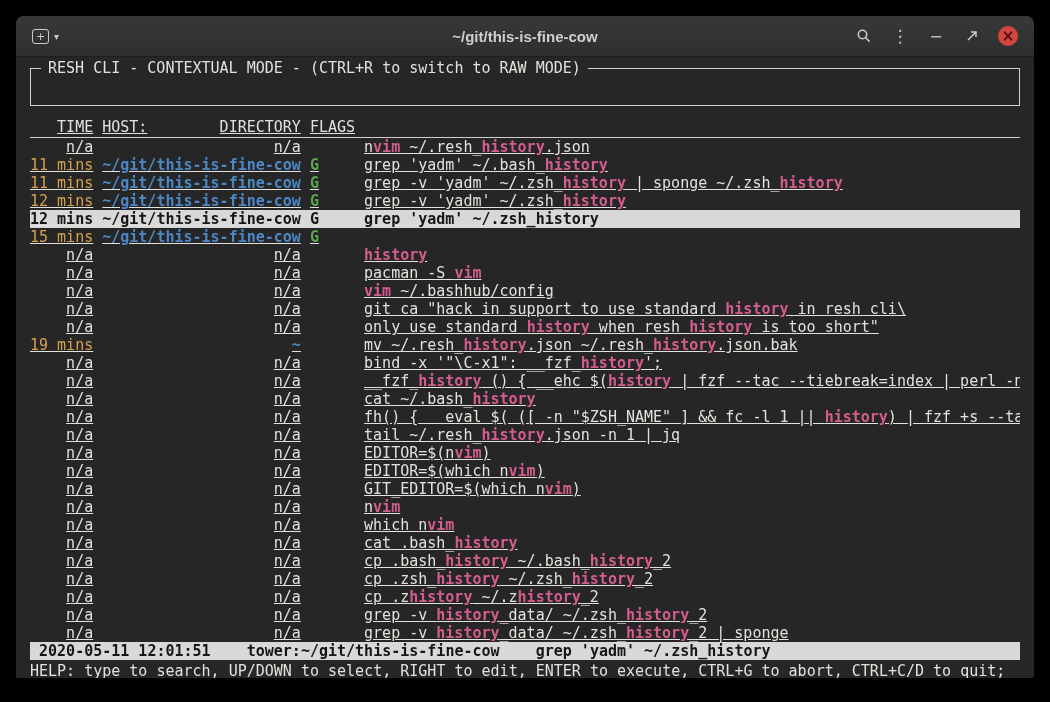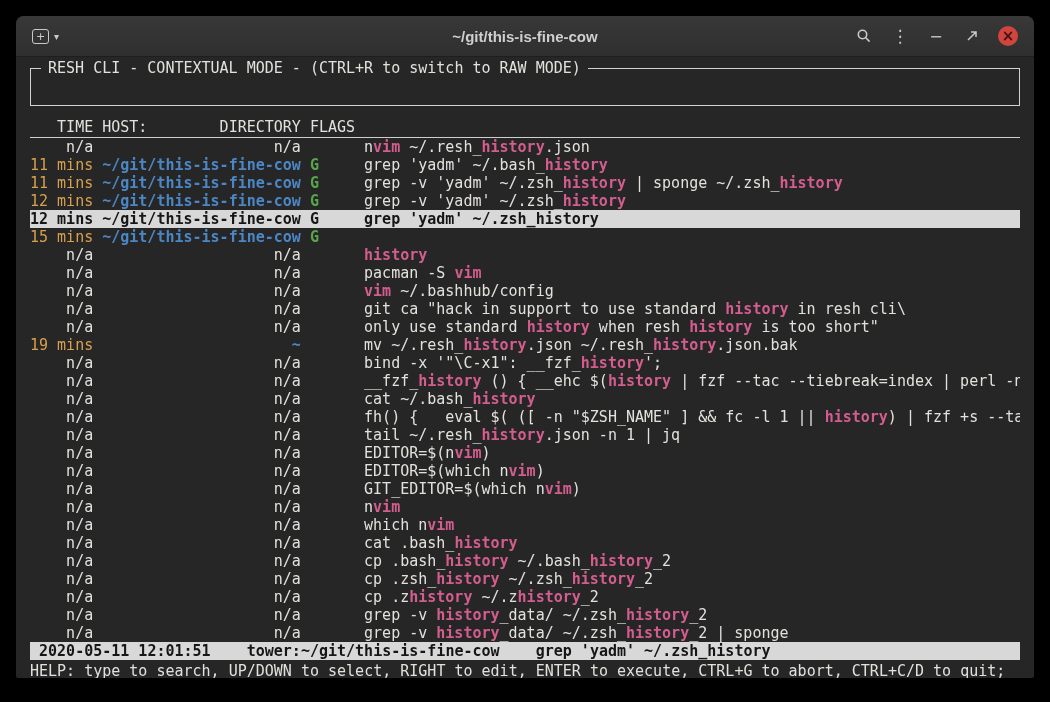--- a/index.html
+++ b/index.html
@@ -60,21 +60,21 @@
   .box-title {
     position:absolute; top:-10px; left:10px;
     background:var(--c-background, #262626); padding:0 7px; white-space:pre;
   }
   .box-input { padding:10px 7px 0; white-space:pre; }
   .cursor {
     display:inline-block; width:9px; height:16px; margin-left:0;
     background:#d8d8d8; vertical-align:text-bottom;
   }
   
-  .row { display:flex; height:18px; white-space:pre; overflow:hidden; }
+  .row { display:flex; height:18px; white-space:pre; overflow:hidden;text-decoration:underline; }
   .c-time  { flex:none; width:7ch;  text-align:right; }
   .c-host  { flex:none; width:22ch; text-align:right; margin-left:1ch; }
   .c-flags { flex:none; width:5ch;  margin-left:1ch; }
   .c-cmd   { flex:1; margin-left:1ch; white-space:pre; overflow:hidden; }
   .hdr { margin-top:12px; height:20px; border-bottom:1px solid #cfcfcf; box-sizing:border-box; }
   .hdr-host { display:flex; justify-content:space-between; text-align:left;gap:20px; }
   .time  { color:var(--c-time, #d7a04d); }
   .host  { color:var(--c-directory, #4c87c5); font-weight:bold; }
   .flag  { color:var(--c-flag, #57a64a); font-weight:bold; }
   .match { color:var(--c-match, #d35d8e); font-weight:bold; }

